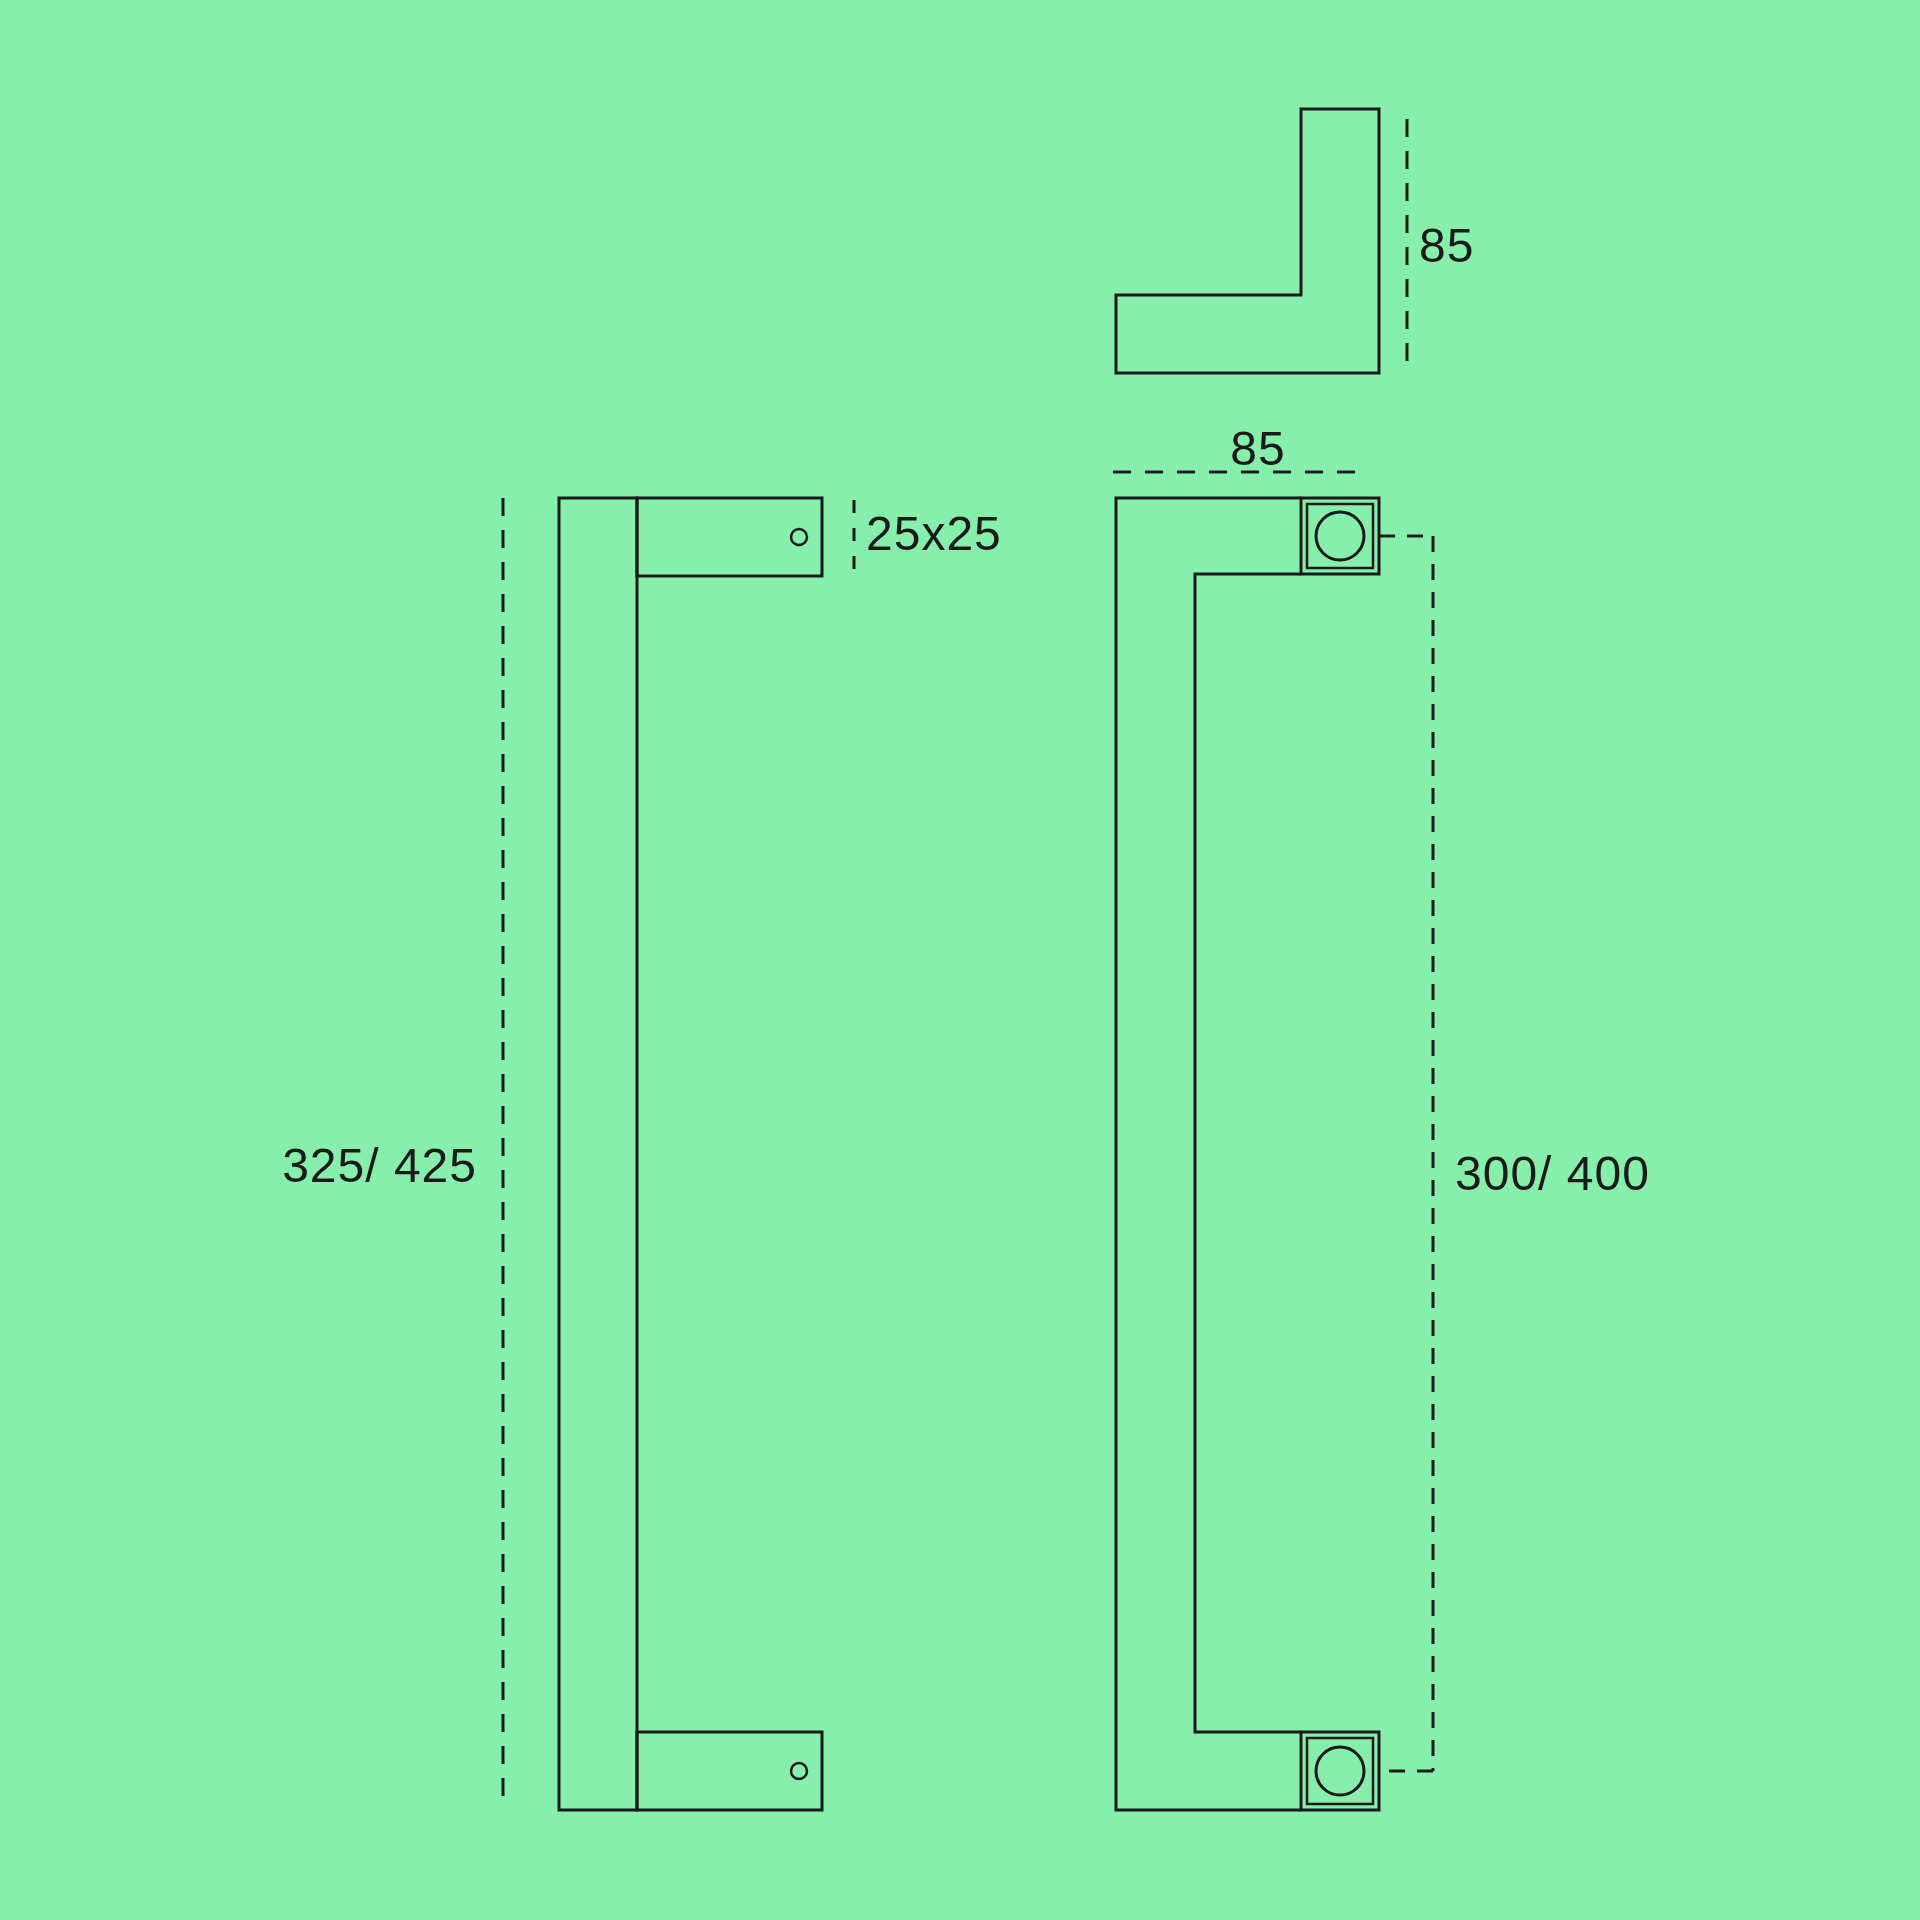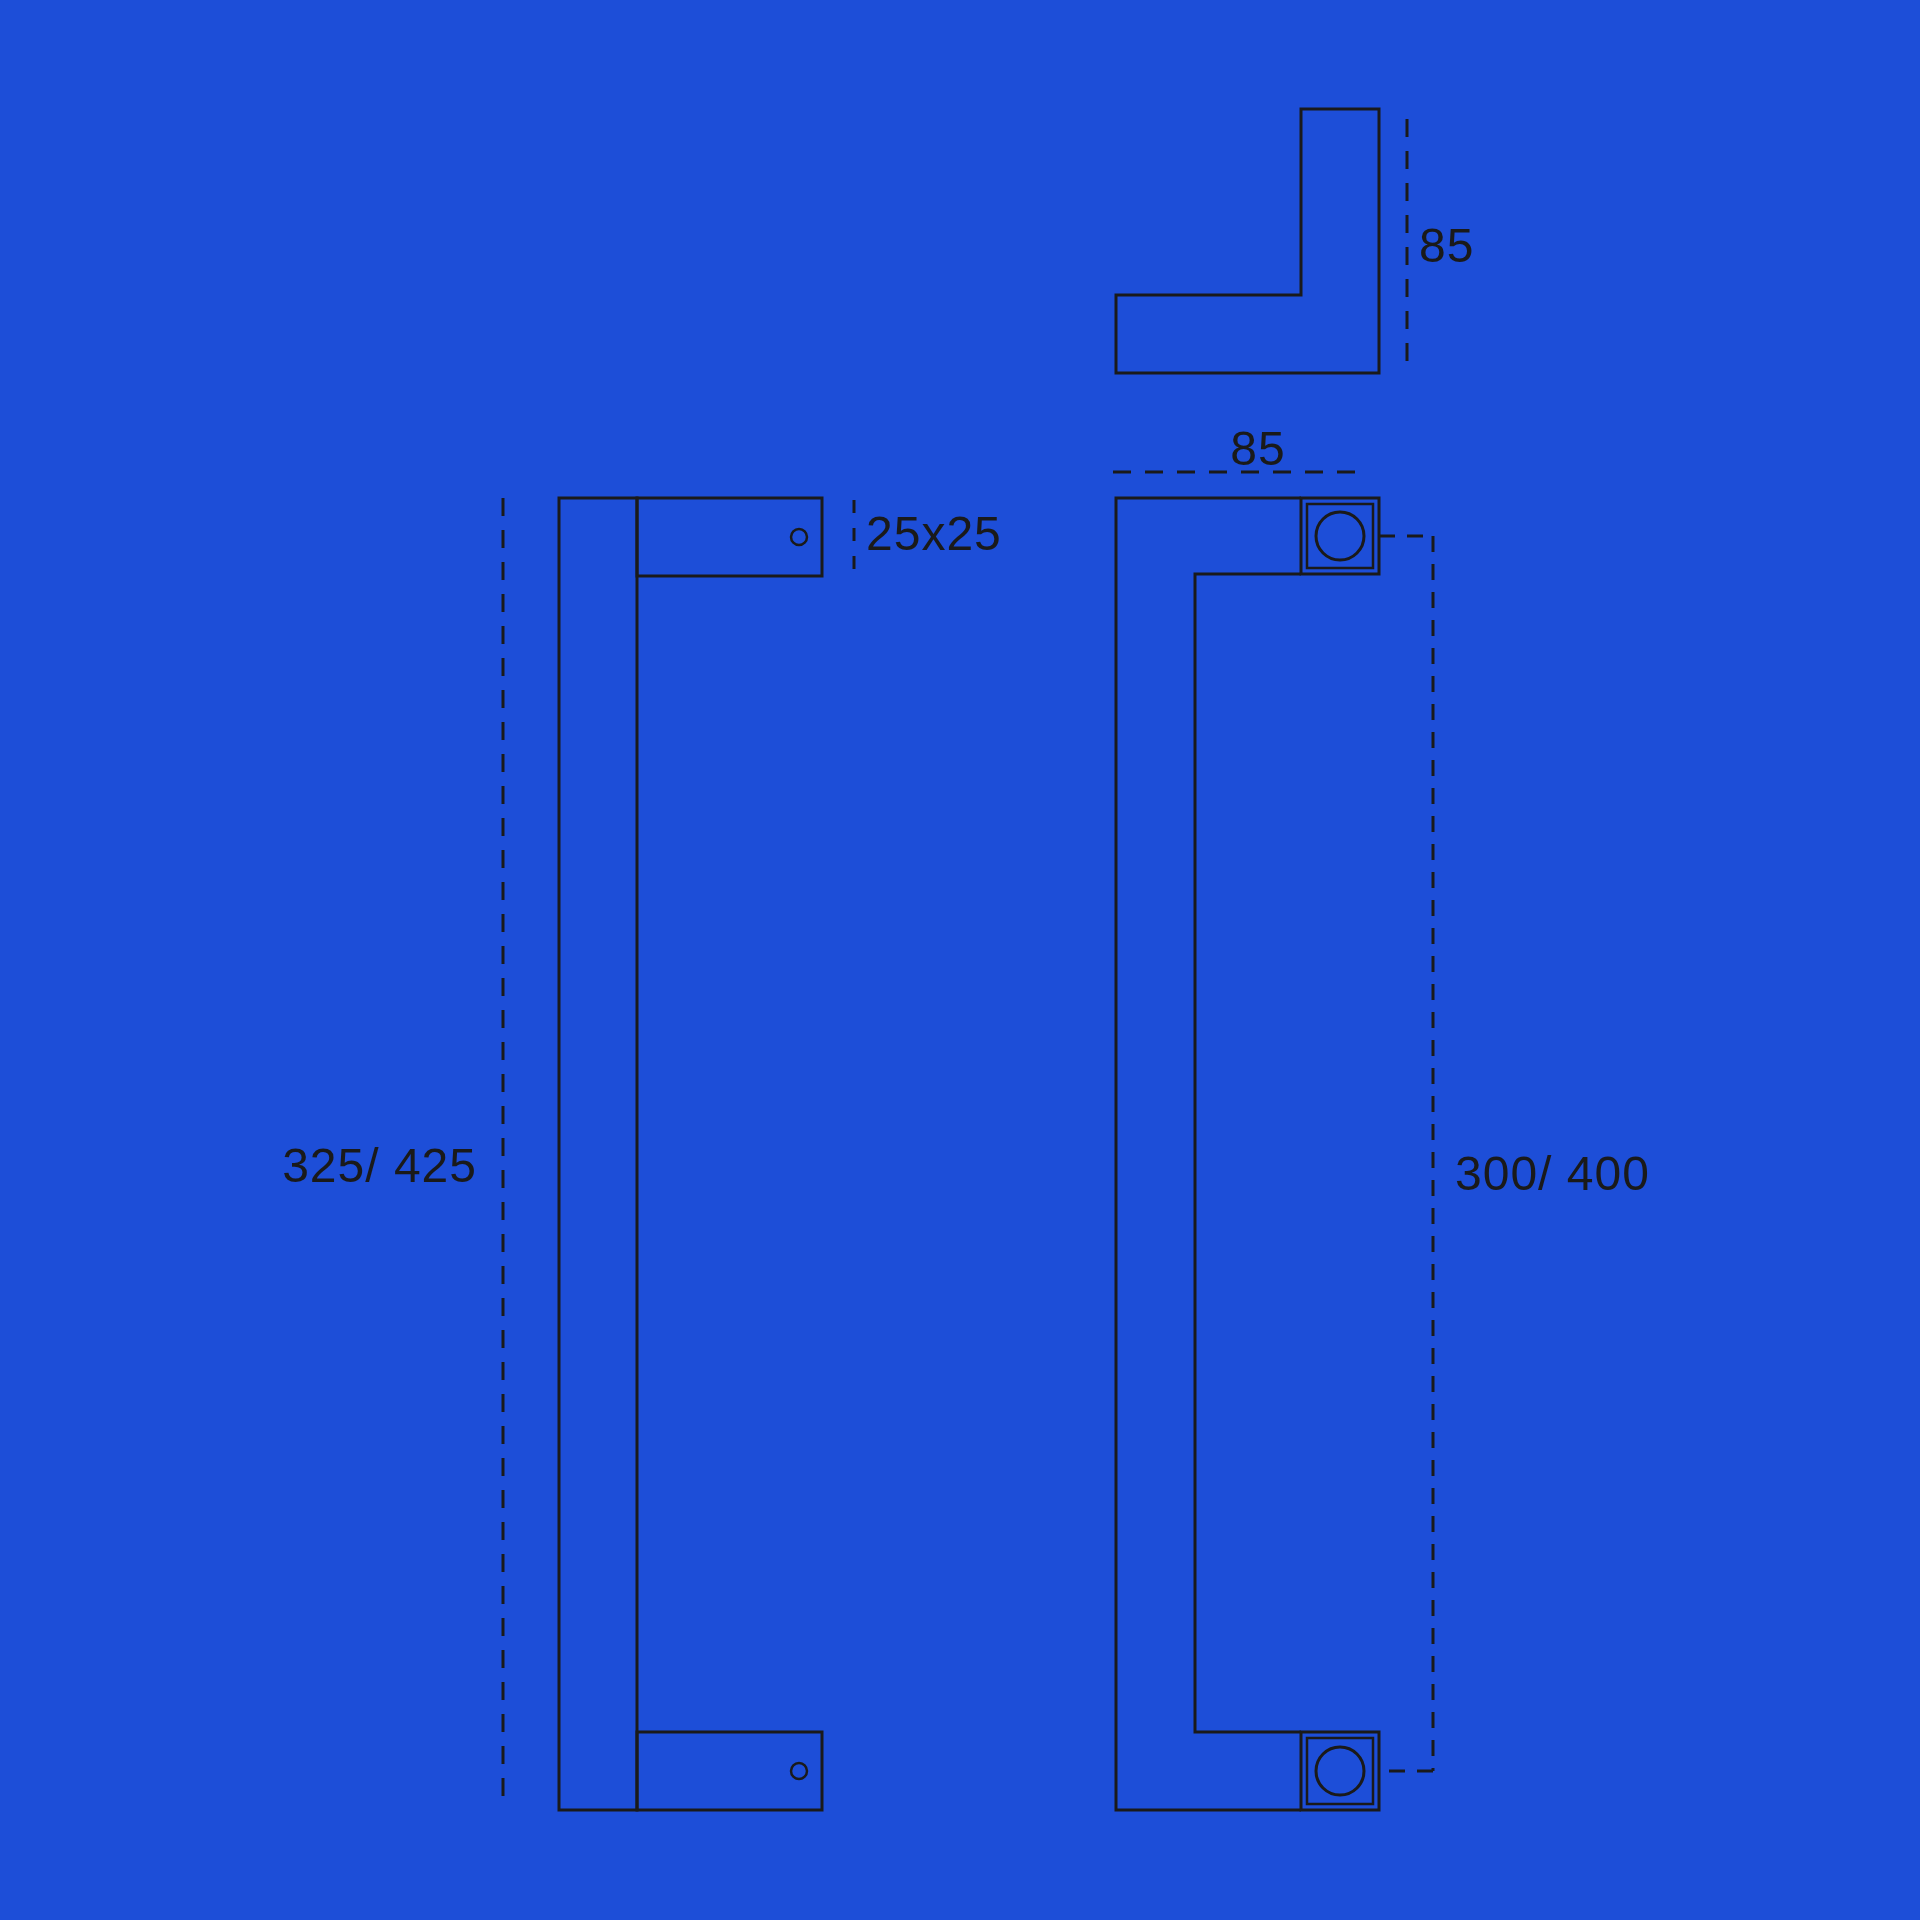--- a/index.html
+++ b/index.html
@@ -4,21 +4,21 @@
 <style>
   html, body {
     margin: 0;
     padding: 0;
     background: #ffffff;
   }
   .canvas {
     width: 1920px;
     height: 1920px;
     position: relative;
-    background: #1d4ed8;
+    background: #86efac;
     overflow: hidden;
   }
   svg { display: block; }
   .outline {
     fill: none;
     stroke: #1a1a1a;
     stroke-width: 3;
     stroke-linejoin: miter;
   }
   .thin { stroke-width: 2.5; }

